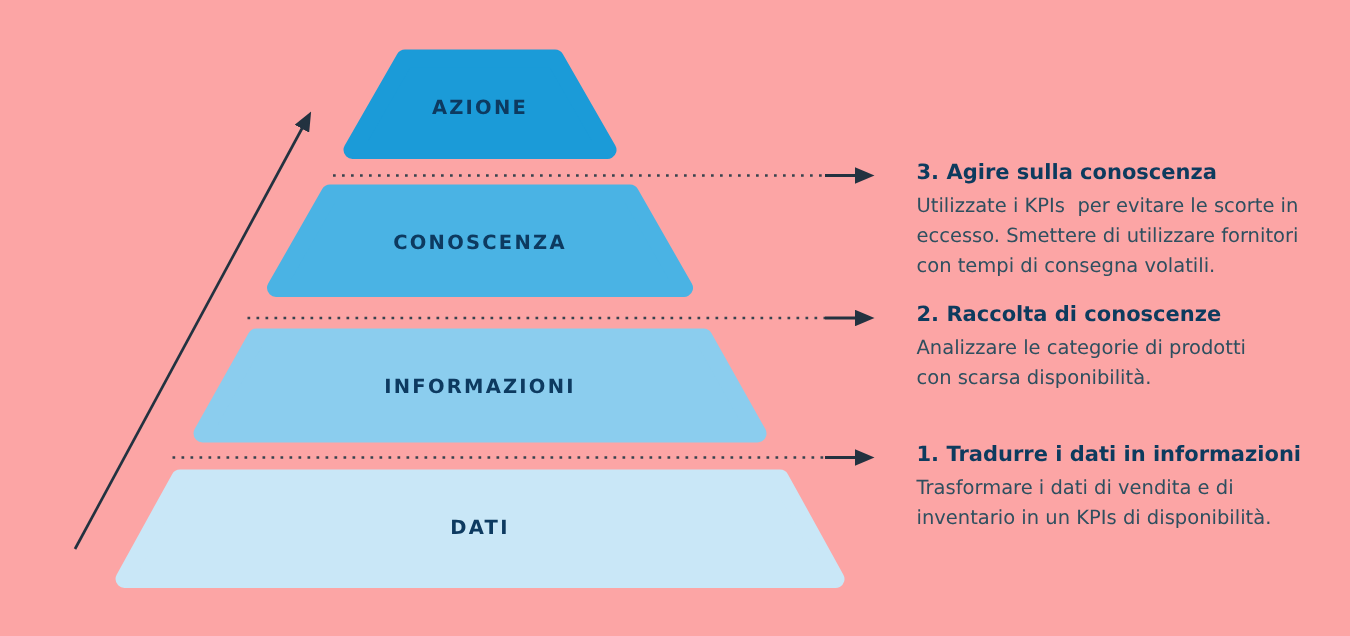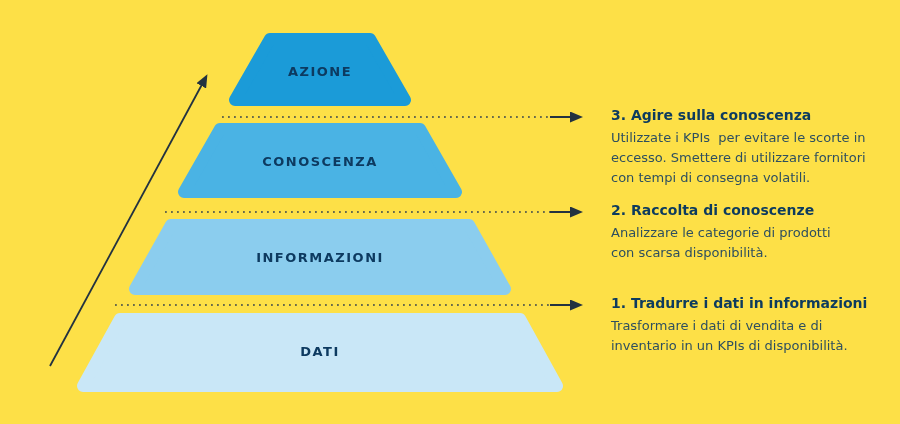--- a/index.html
+++ b/index.html
@@ -5,21 +5,21 @@
   html, body {
     margin: 0;
     padding: 0;
     background: #ffffff;
     font-family: "DejaVu Sans", "Liberation Sans", sans-serif;
   }
   .canvas {
     position: relative;
     width: 900px;
     height: 424px;
-    background: #fde047;
+    background: #fca5a5;
     overflow: hidden;
   }
   .canvas svg { position: absolute; top: 0; left: 0; }
 
   .level-path {
     stroke-width: 12;
     stroke-linejoin: round;
   }
   .level-label {
     font-family: "DejaVu Sans", "Liberation Sans", sans-serif;

